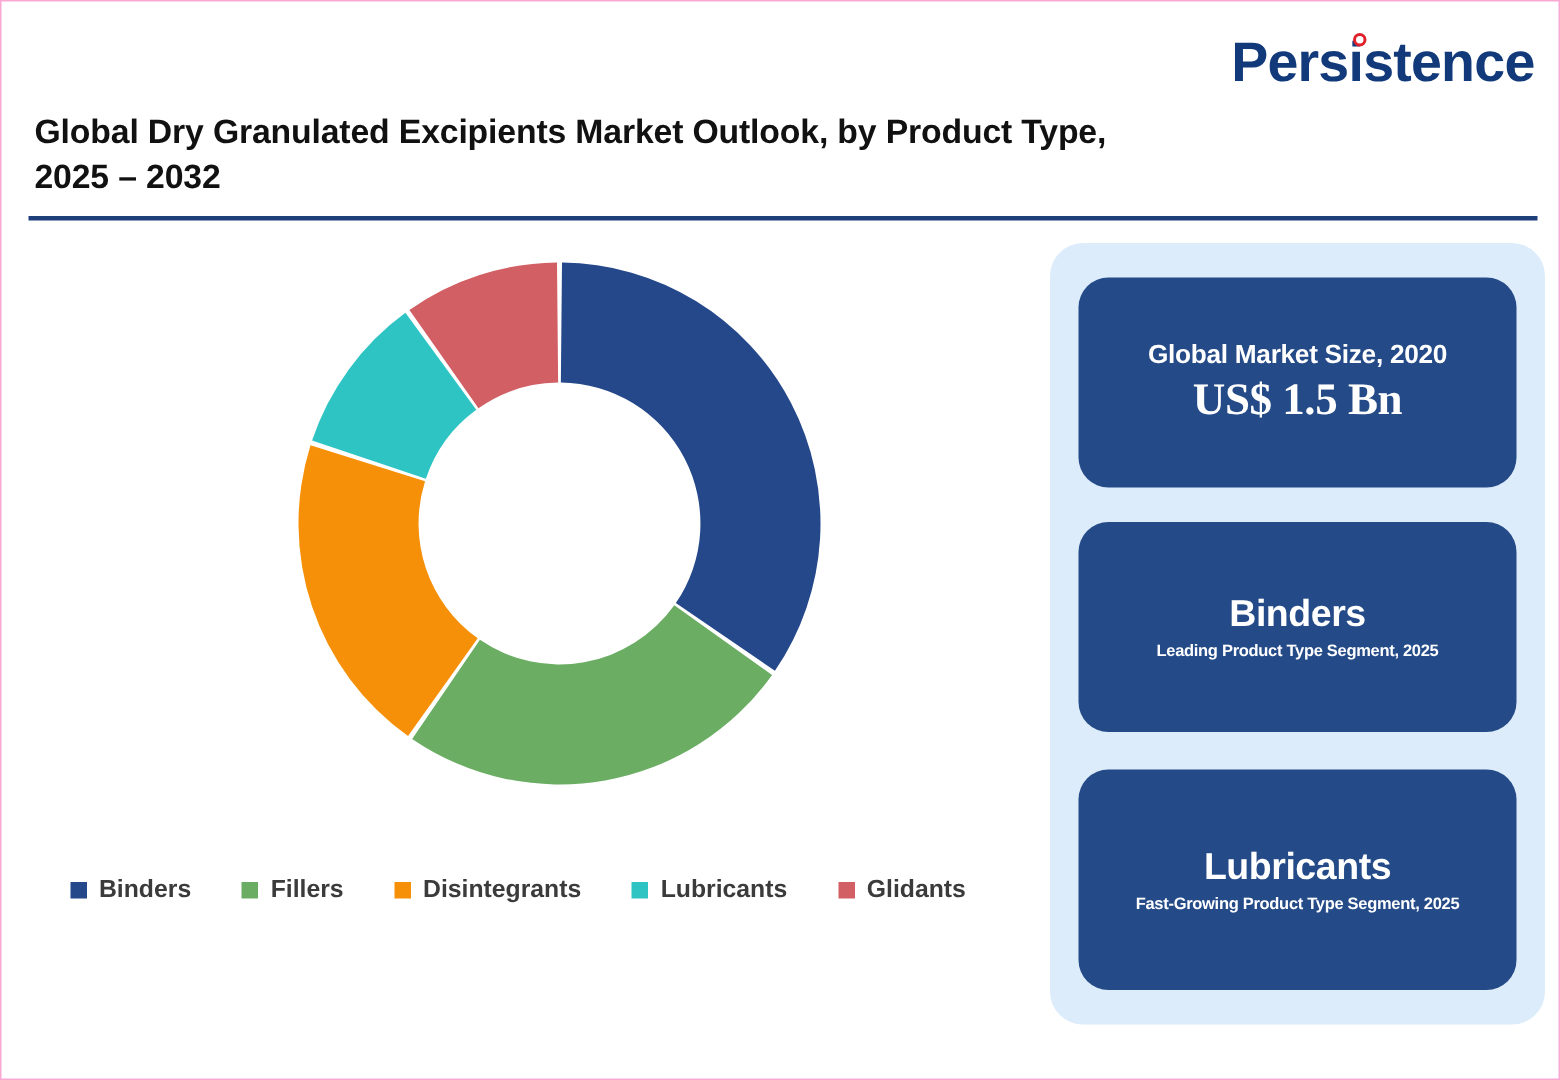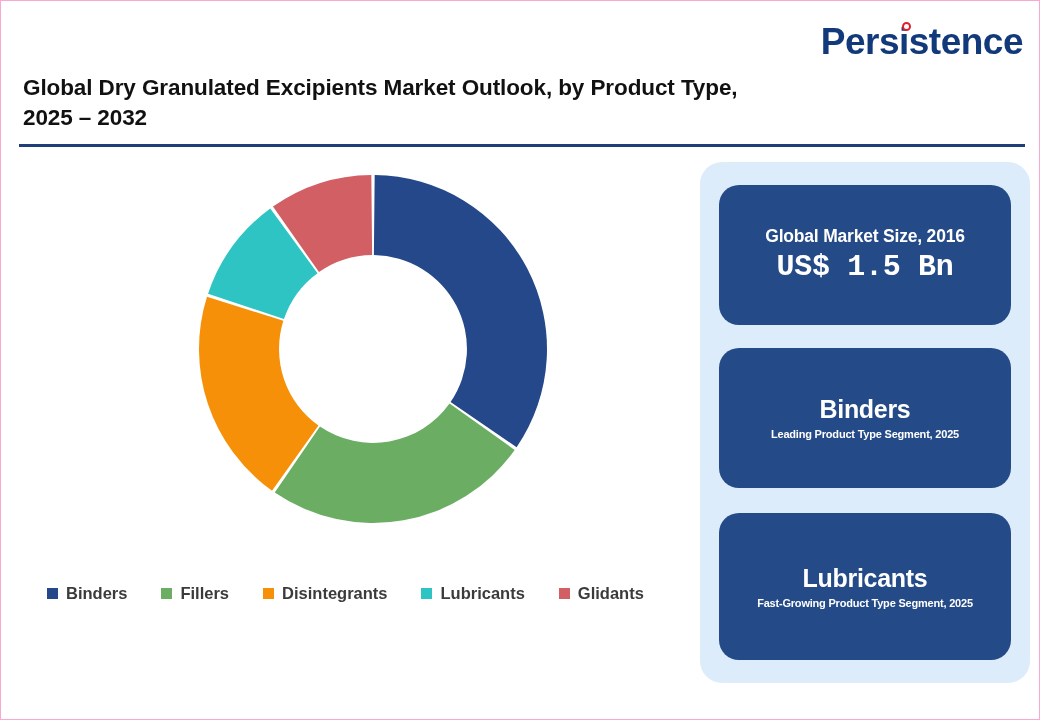--- a/index.html
+++ b/index.html
@@ -151,21 +151,21 @@
   #kpi-2 { top: 351px; height: 147px; }
 
   .kpi-small {
     font-family: "Liberation Sans", sans-serif;
     font-size: 17.5px;
     font-weight: bold;
     line-height: 1.26;
     letter-spacing: -0.2px;
   }
   .kpi-big {
-    font-family: Liberation Mono, monospace;
+    font-family: Liberation Serif, serif;
     font-size: 30px;
     font-weight: bold;
     line-height: 1.2;
     letter-spacing: -0.3px;
     margin-top: 2px;
   }
   .kpi-heading {
     font-family: "Liberation Sans", sans-serif;
     font-size: 25px;
     font-weight: bold;
@@ -243,21 +243,21 @@
       </div>
       <div class="legend-item">
         <span class="legend-swatch" style="background: rgb(209, 95, 100);"></span>
         <span class="legend-label">Glidants</span>
       </div>
     </div>
 
   <div class="side-panel">
 
     <div class="kpi-card" id="kpi-0">
-      <div class="kpi-small">Global Market Size, 2016</div>
+      <div class="kpi-small">Global Market Size, 2020</div>
       <div class="kpi-big">US$ 1.5 Bn</div>
     </div>
 
     <div class="kpi-card" id="kpi-1">
       <div class="kpi-heading">Binders</div>
       <div class="kpi-sub">Leading Product Type Segment, 2025</div>
     </div>
 
     <div class="kpi-card" id="kpi-2">
       <div class="kpi-heading">Lubricants</div>

